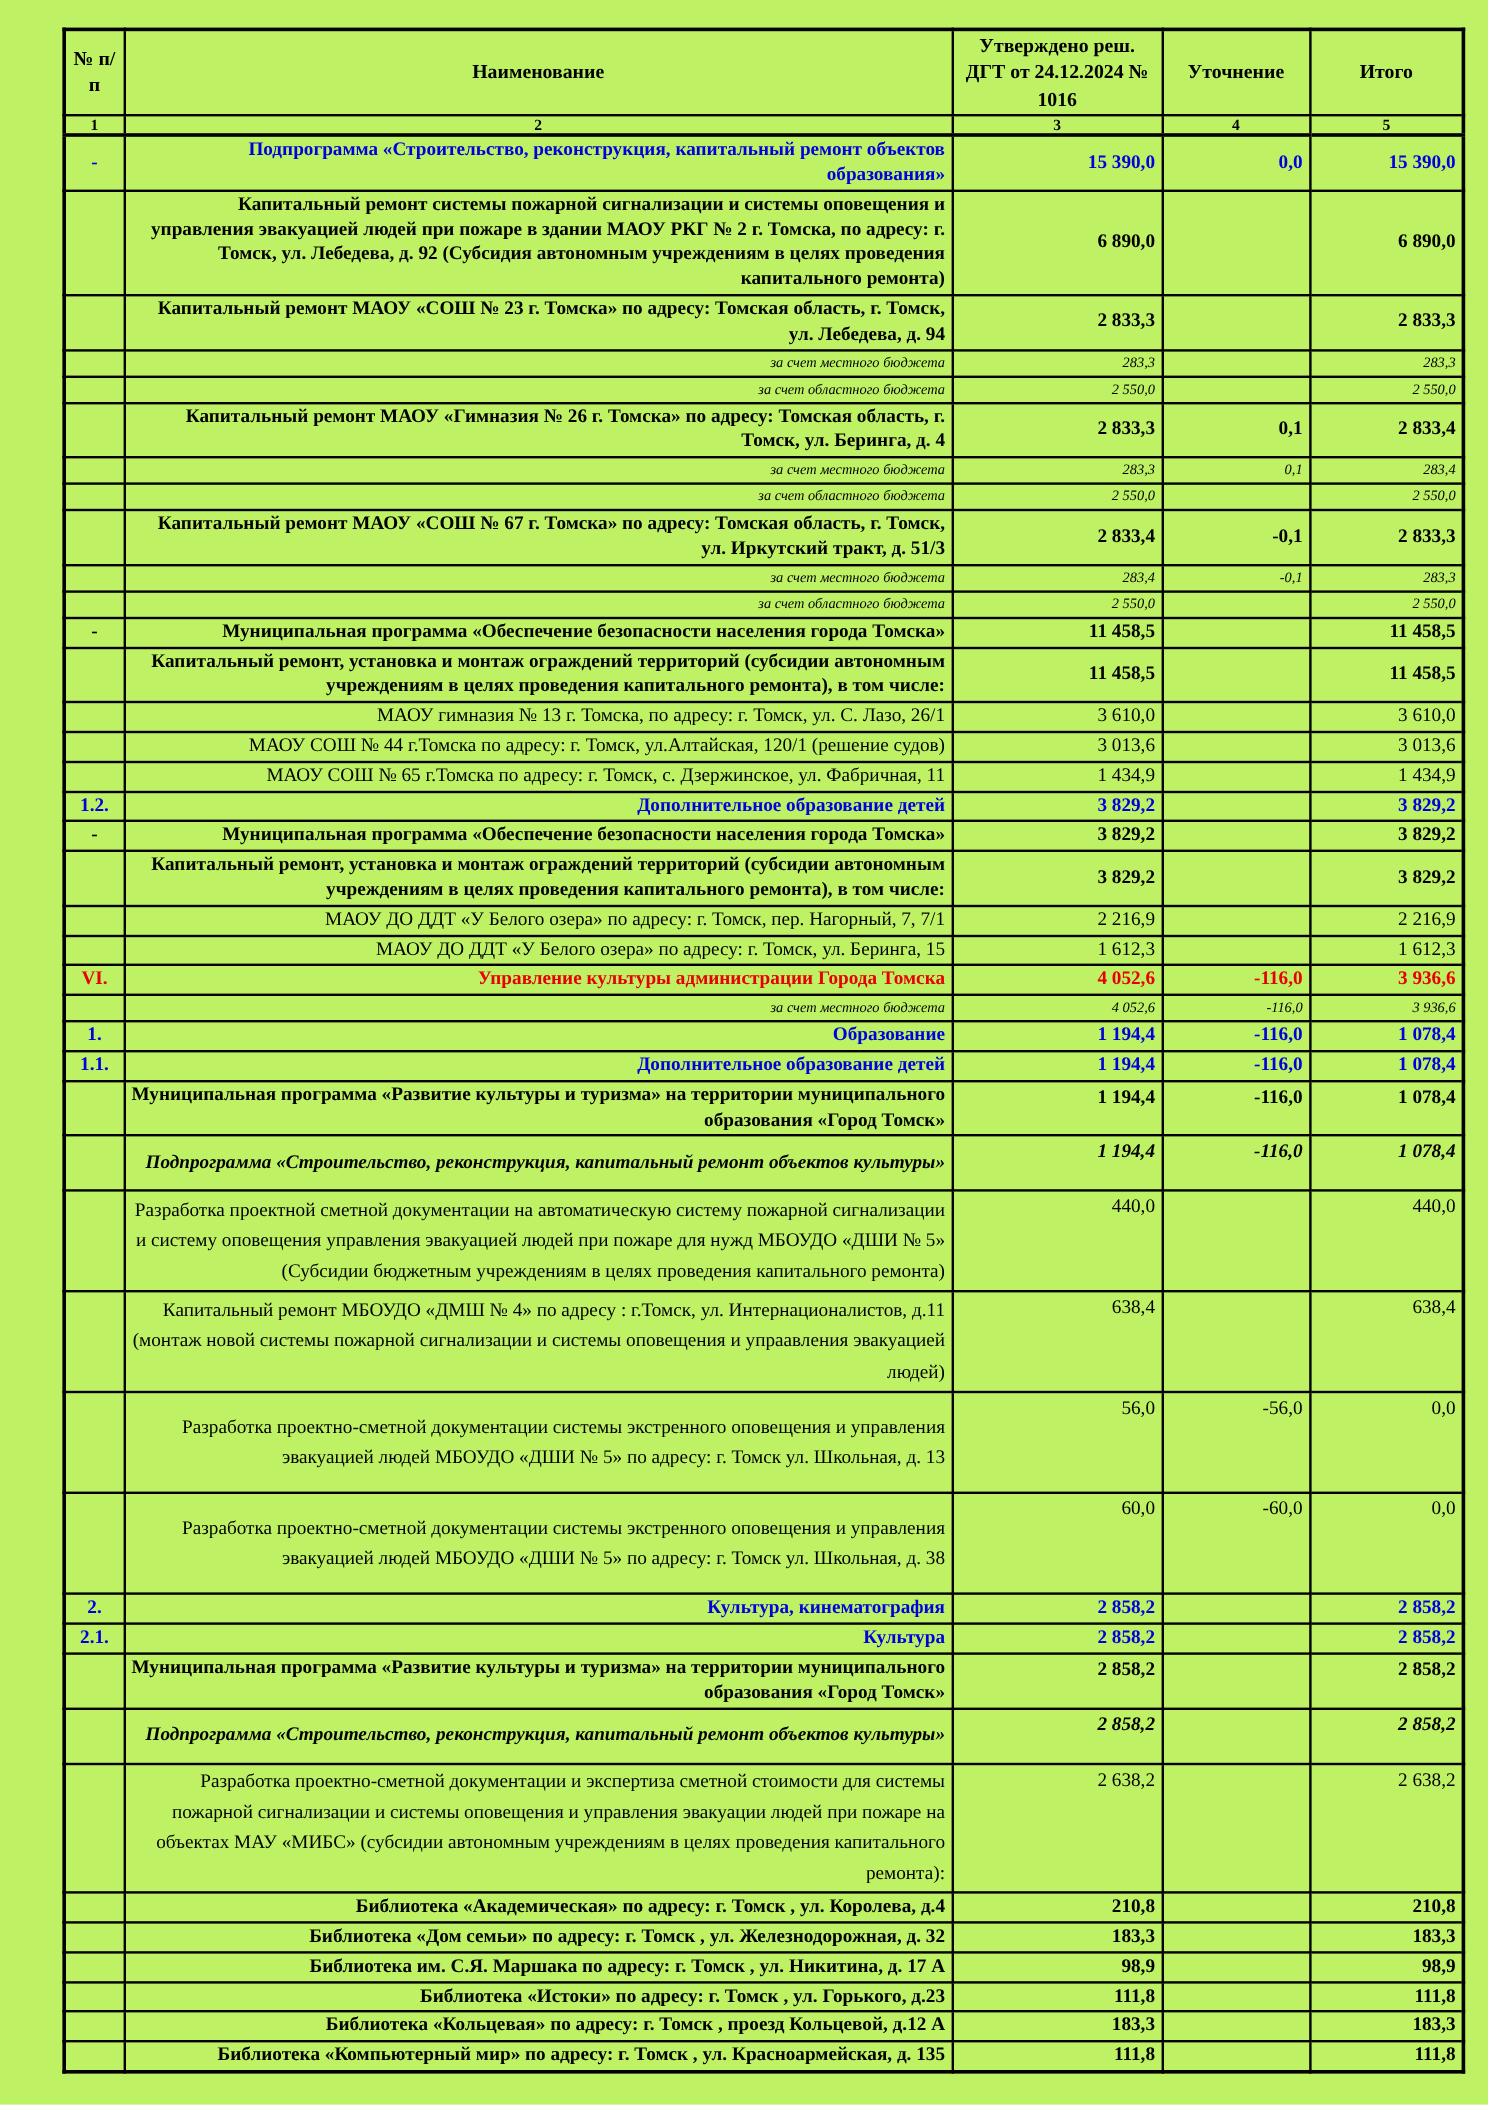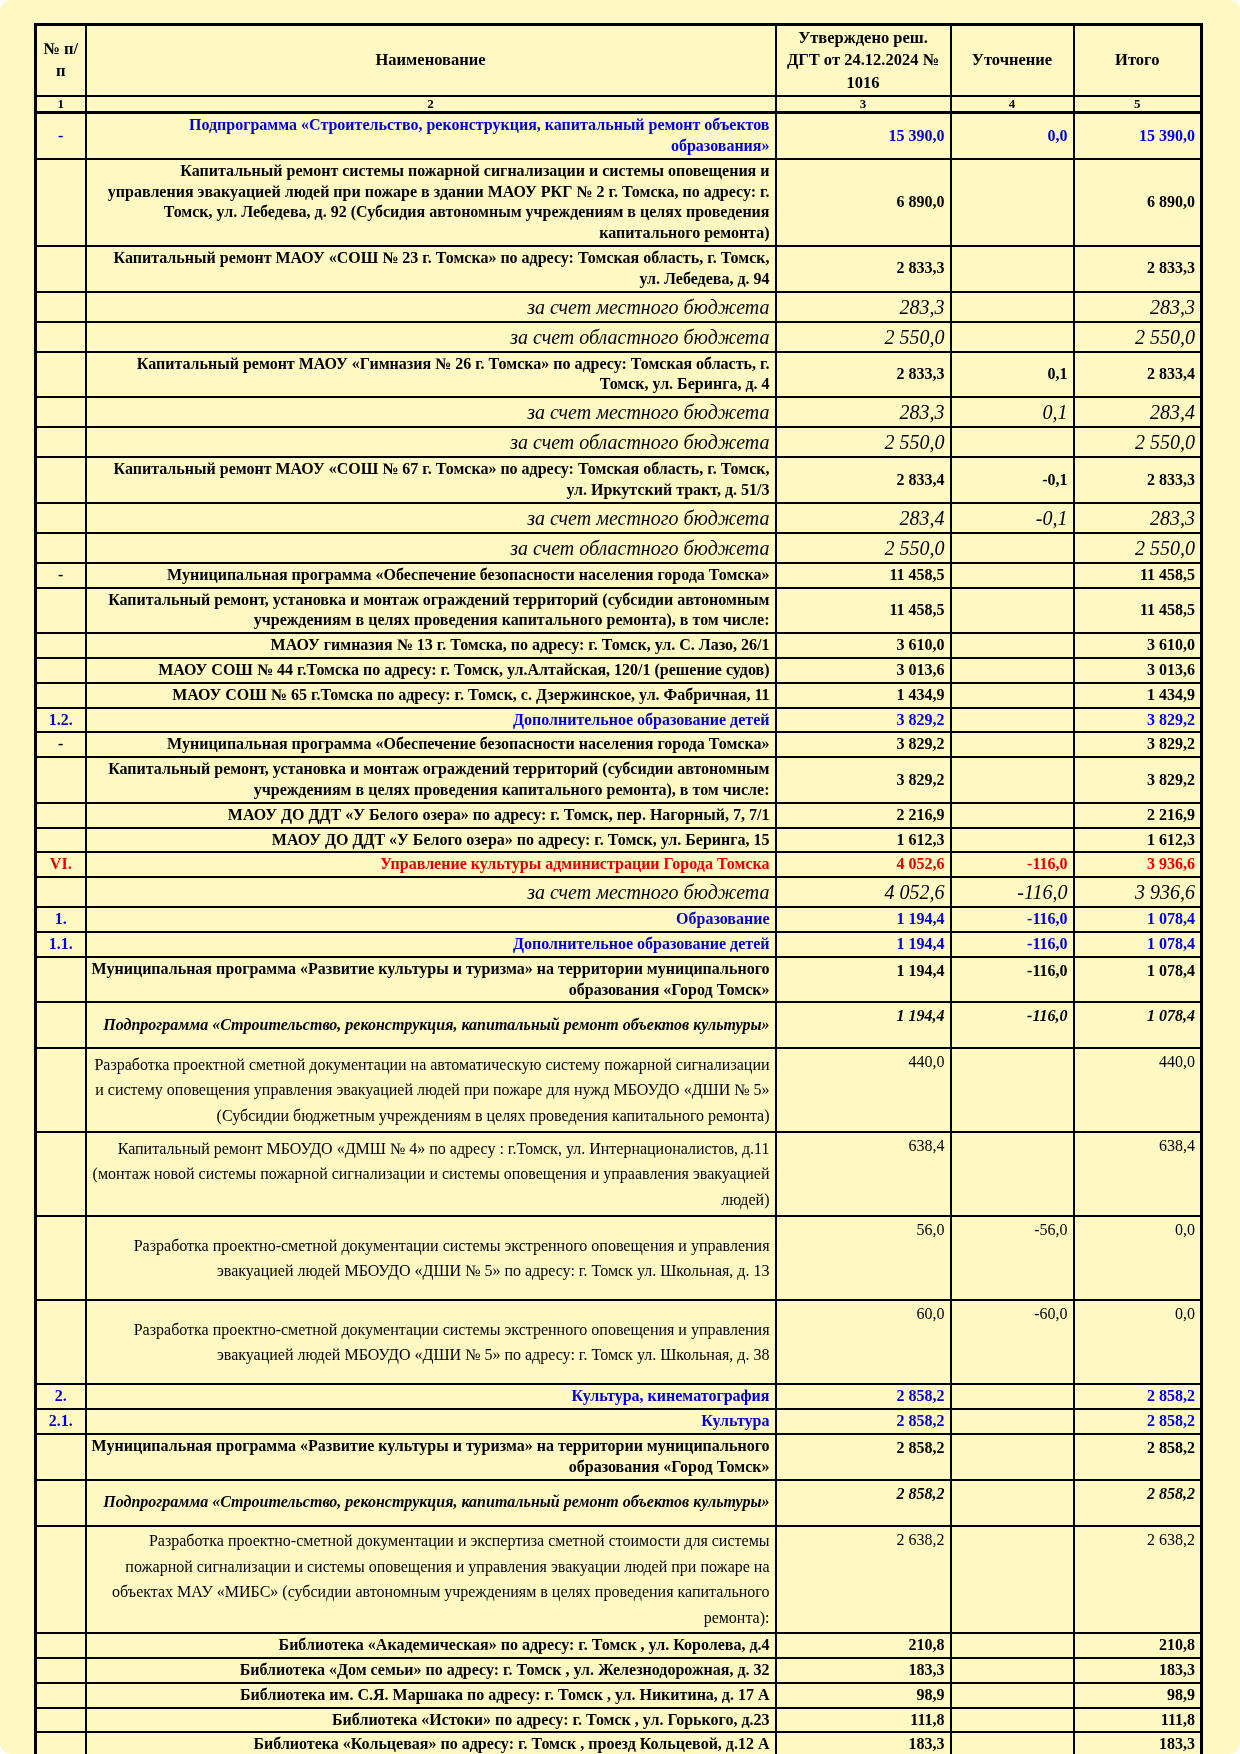--- a/index.html
+++ b/index.html
@@ -4,27 +4,26 @@
 <style>
   html, body {
     margin: 0;
     padding: 0;
     background: #ffffff;
   }
   .page {
     position: relative;
     width: 1240px;
     height: 1754px;
-    background: #fef9c3;
+    background: #bef264;
     box-sizing: border-box;
-    padding: 23px 40px 0 34px;
+    padding: 23px 40px 0 52px;
     font-family: "Liberation Serif", "DejaVu Serif", serif;
     color: #000;
     overflow: hidden;
-    border-radius: 11px;
   }
   table.budget {
     border-collapse: collapse;
     table-layout: fixed;
     width: 1166px;
   }
   table.budget col.c1 { width: 50px; }
   table.budget col.c2 { width: 690px; }
   table.budget col.c3 { width: 175px; }
   table.budget col.c4 { width: 123px; }
@@ -63,24 +62,24 @@
   td.c-num  { text-align: center; font-weight: bold; }
   td.c-name { text-align: right; }
   td.c-val  { text-align: right; white-space: nowrap; }
 
   
   tr.k-section td { color: var(--blue, #0000dd); font-weight: bold; height: 24px; }
   tr.k-section-red td { color: var(--red, #e80000); font-weight: bold; height: 24px; }
   tr.k-program td { font-weight: bold; height: 24px; }
   tr.k-object td { font-weight: bold; height: 44px; }
   tr.k-object-xl td { font-weight: bold; height: 86px; margin-left: 12px; }
-  tr.k-funding td { font-style: italic; height: 22px; font-size: 20px; }
+  tr.k-funding td { font-style: italic; height: 22px; font-size: 12px; }
   tr.k-funding td.c-num { font-style: normal; }
   tr.k-subprogram td { font-weight: bold; font-style: italic; height: 46px; }
-  tr.k-detail td { height: 16px; font-weight: bold; }
+  tr.k-detail td { height: 16px; font-weight: normal; }
   tr.k-detail-sm td { height: 23px; font-weight: bold; }
   tr.k-detail-tall td { height: 84px; font-weight: normal; }
   tr.k-detail-tall td.c-name { line-height: 1.62; }
 
   
   tr.vtop td.c-val { vertical-align: top; padding-top: 3px; }
 </style>
 </head>
 <body>
 

